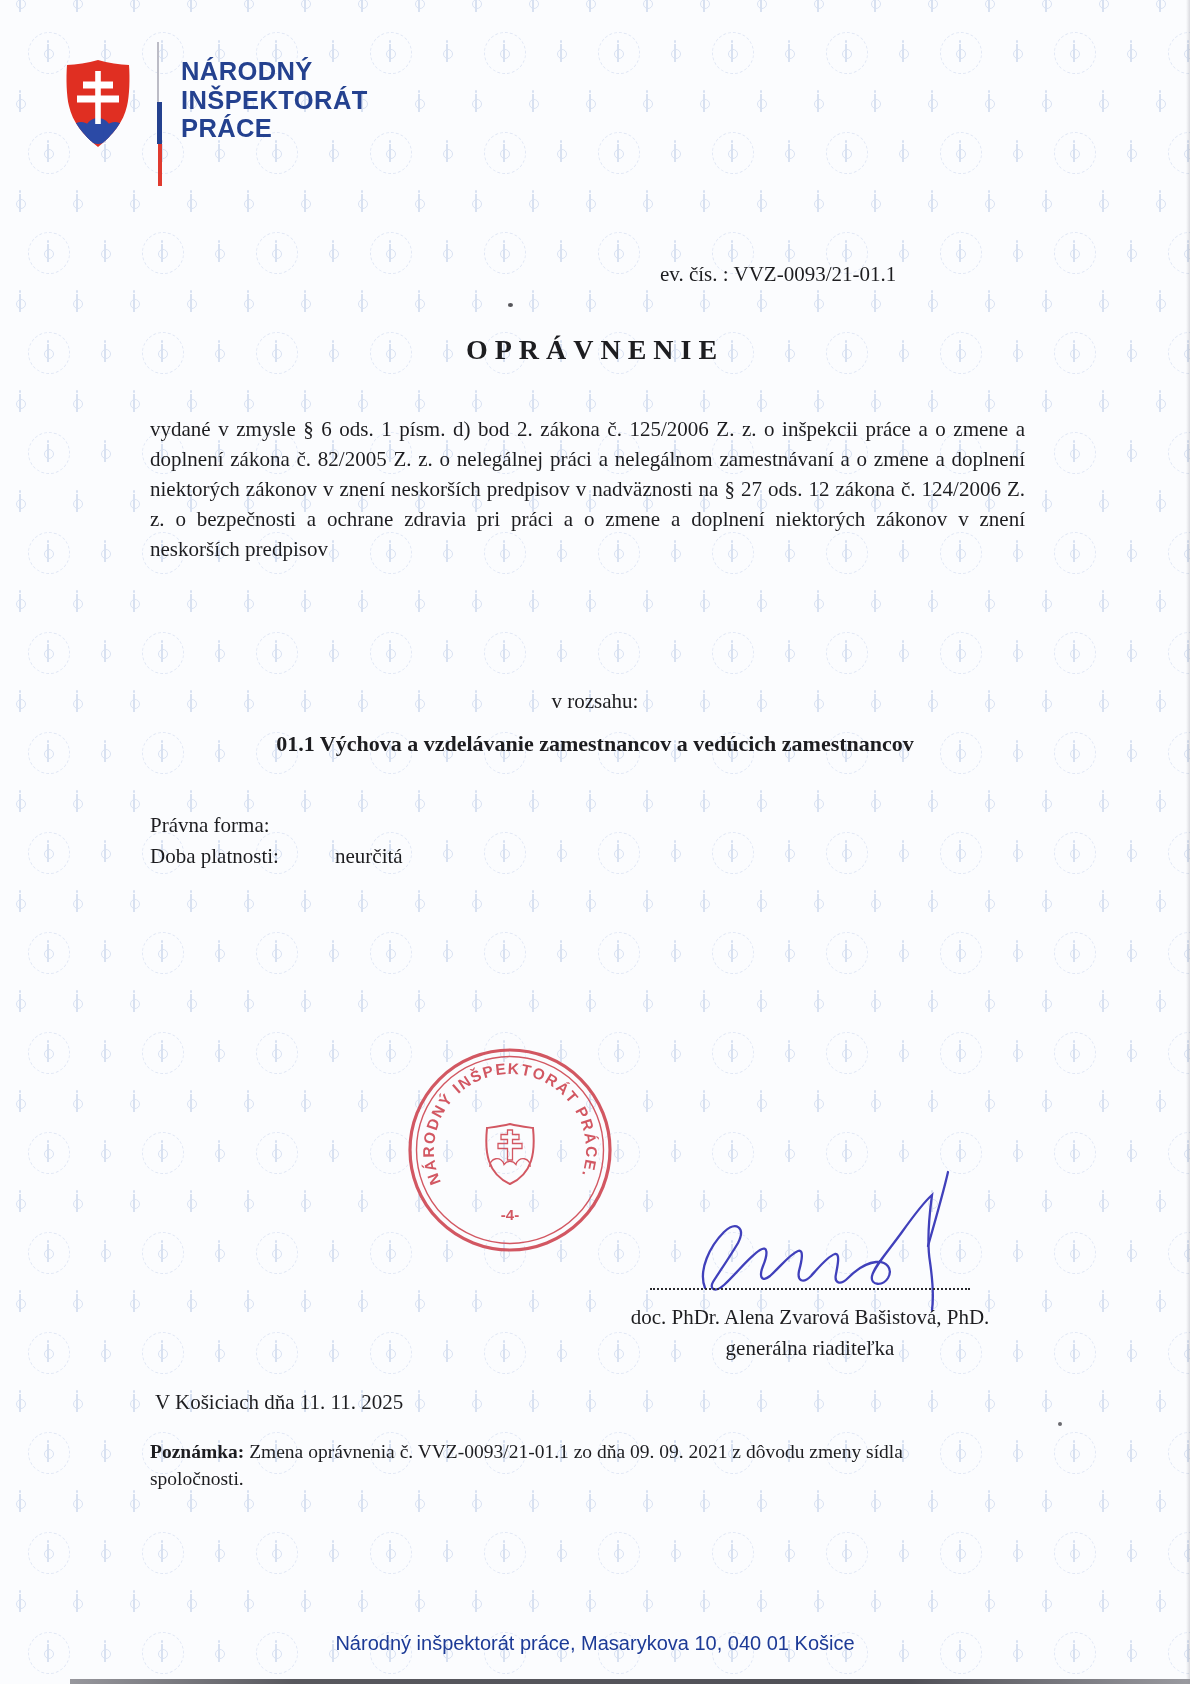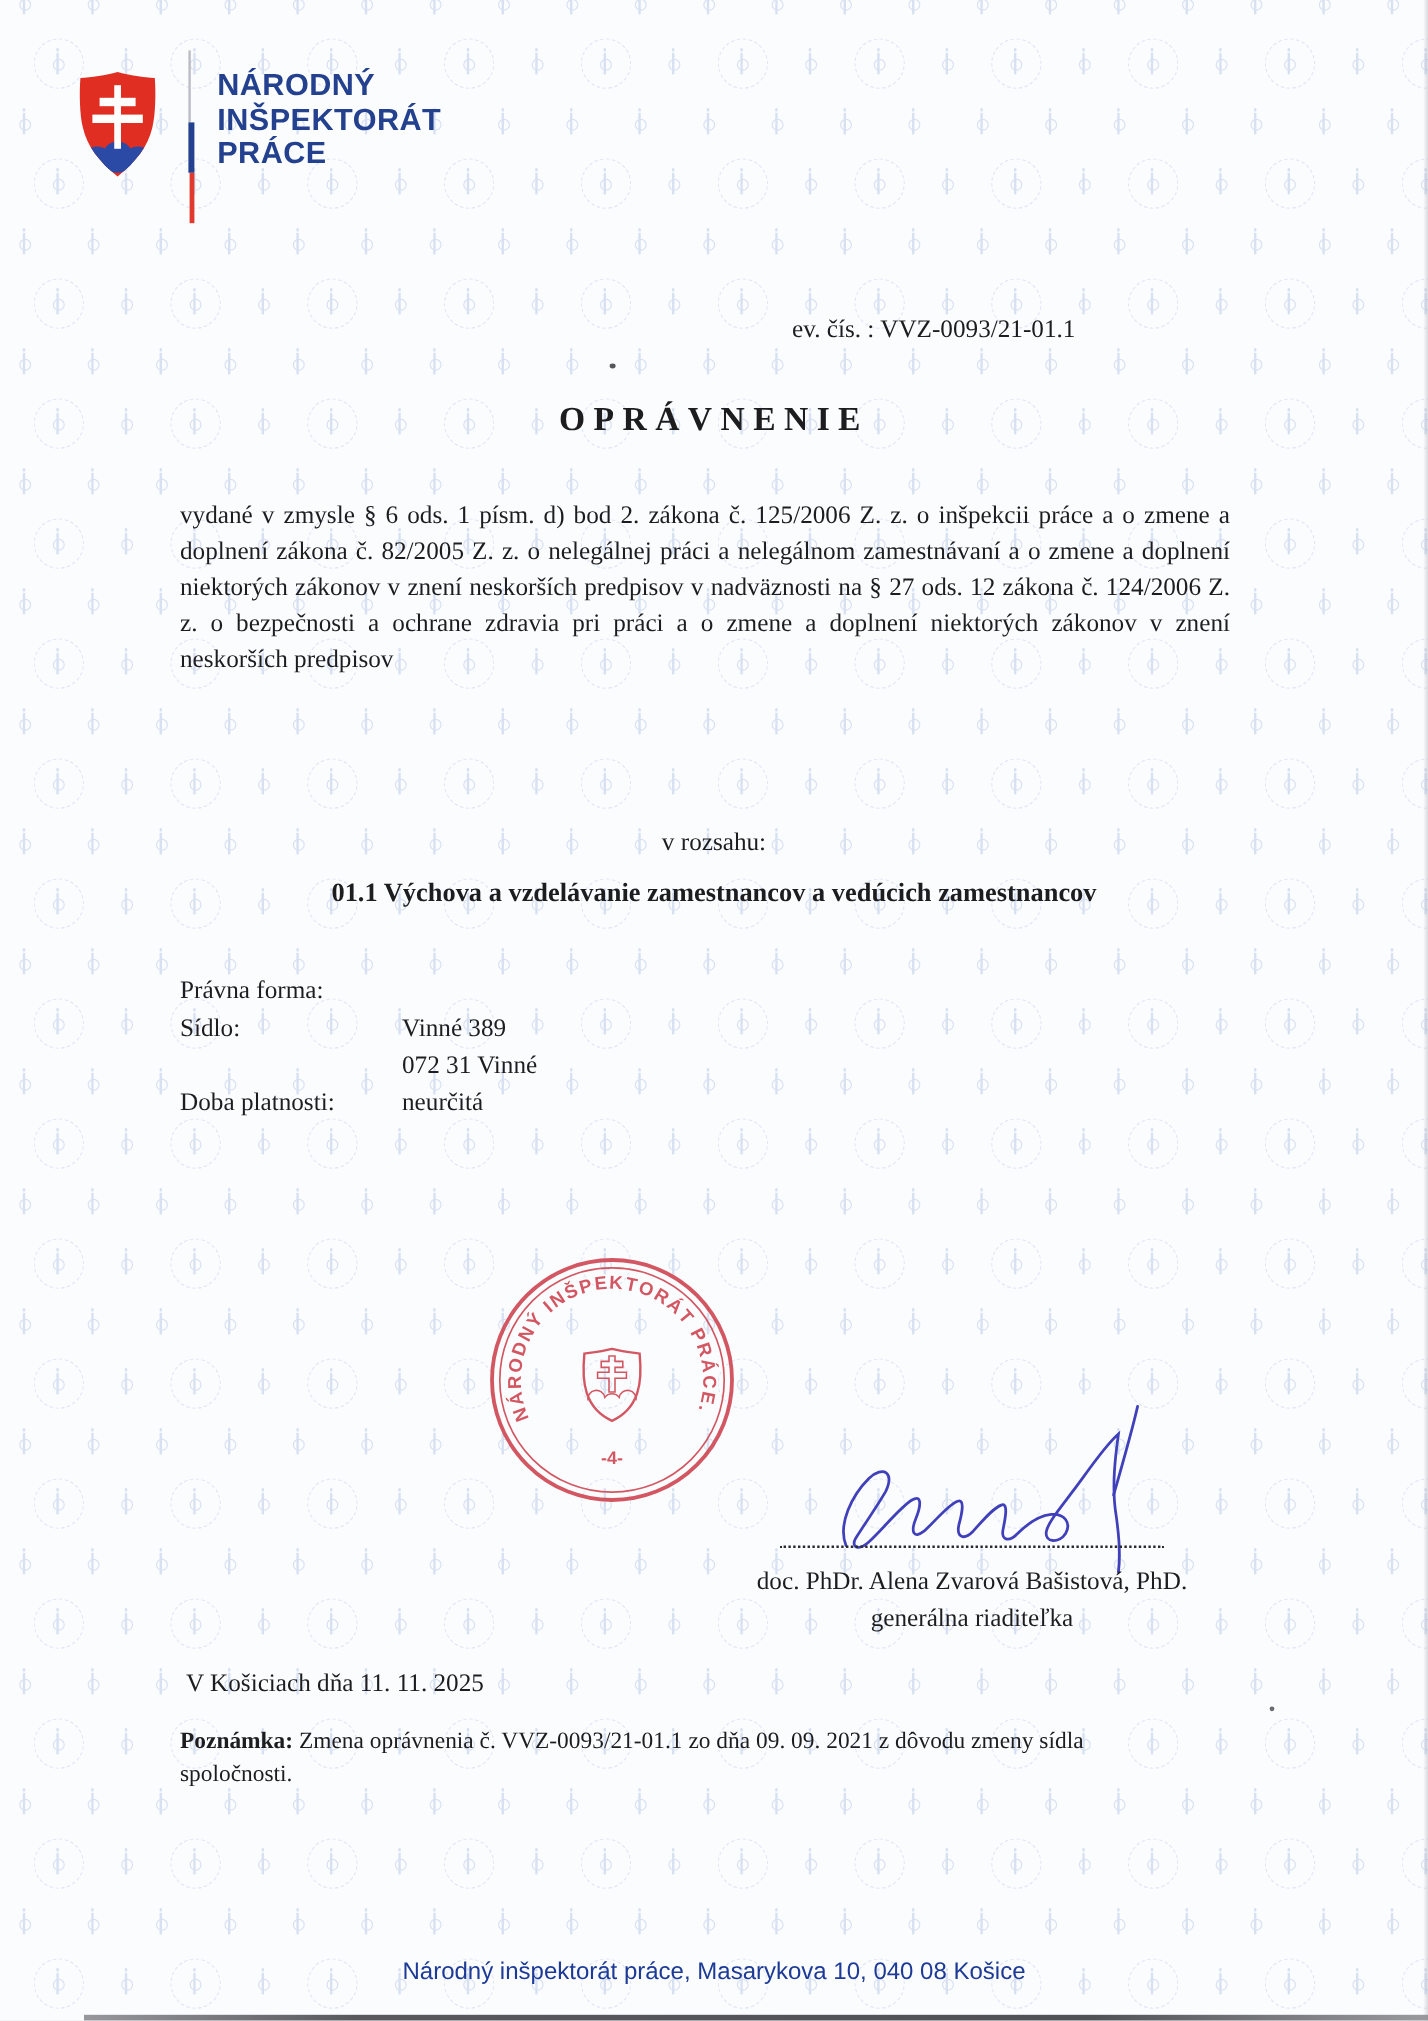--- a/index.html
+++ b/index.html
@@ -3849,28 +3849,20 @@
   <div class="intro">vydané v zmysle § 6 ods. 1 písm. d) bod 2. zákona č. 125/2006 Z. z. o inšpekcii práce a o zmene a doplnení zákona č. 82/2005 Z. z. o nelegálnej práci a nelegálnom zamestnávaní a o zmene a doplnení niektorých zákonov v znení neskorších predpisov v nadväznosti na § 27 ods. 12 zákona č. 124/2006 Z. z. o bezpečnosti a ochrane zdravia pri práci a o zmene a doplnení niektorých zákonov v znení neskorších predpisov</div>
 
   <div class="c-line scope-label">v rozsahu:</div>
   <div class="c-line scope-item">01.1 Výchova a vzdelávanie zamestnancov a vedúcich zamestnancov</div>
 
   <div class="details">
     <div class="drow">
       <div class="dlabel">Právna forma:</div>
     </div>
     <div class="drow">
-      <div class="dlabel">Sídlo:</div>
-      <div class="dvalue">Vinné 389</div>
-    </div>
-    <div class="drow">
-      <div class="dlabel"></div>
-      <div class="dvalue">072 31 Vinné</div>
-    </div>
-    <div class="drow">
       <div class="dlabel">Doba platnosti:</div>
       <div class="dvalue">neurčitá</div>
     </div>
   </div>
 
   <svg class="stamp" viewBox="-105 -105 210 210">
     <g fill="none" stroke="#cf4a55">
       <circle cx="0" cy="0" r="100" stroke-width="3.2"></circle>
       <circle cx="0" cy="0" r="93.5" stroke-width="1.4"></circle>
       <path d="M0,-26 C8,-24 16,-23 23,-22 C24,-12 24,2 21,11 C17,23 9,30 0,34 C-9,30 -17,23 -21,11 C-24,2 -24,-12 -23,-22 C-16,-23 -8,-24 0,-26 Z" stroke-width="2"></path>
@@ -3899,17 +3891,17 @@
   </div>
 
   <div class="place-date">V Košiciach dňa 11. 11. 2025</div>
 
   <div class="note">
     <span class="note-label">Poznámka:</span><span> Zmena oprávnenia č. VVZ-0093/21-01.1 zo dňa 09. 09. 2021 z dôvodu zmeny sídla spoločnosti.</span>
   </div>
 
   <div class="speck2"></div>
 
-  <div class="footer-line">Národný inšpektorát práce, Masarykova 10, 040 08 Košice</div>
+  <div class="footer-line">Národný inšpektorát práce, Masarykova 10, 040 01 Košice</div>
 
   <div class="right-edge"></div>
   <div class="bottom-edge"></div>
 </div>
 
 </body></html>

